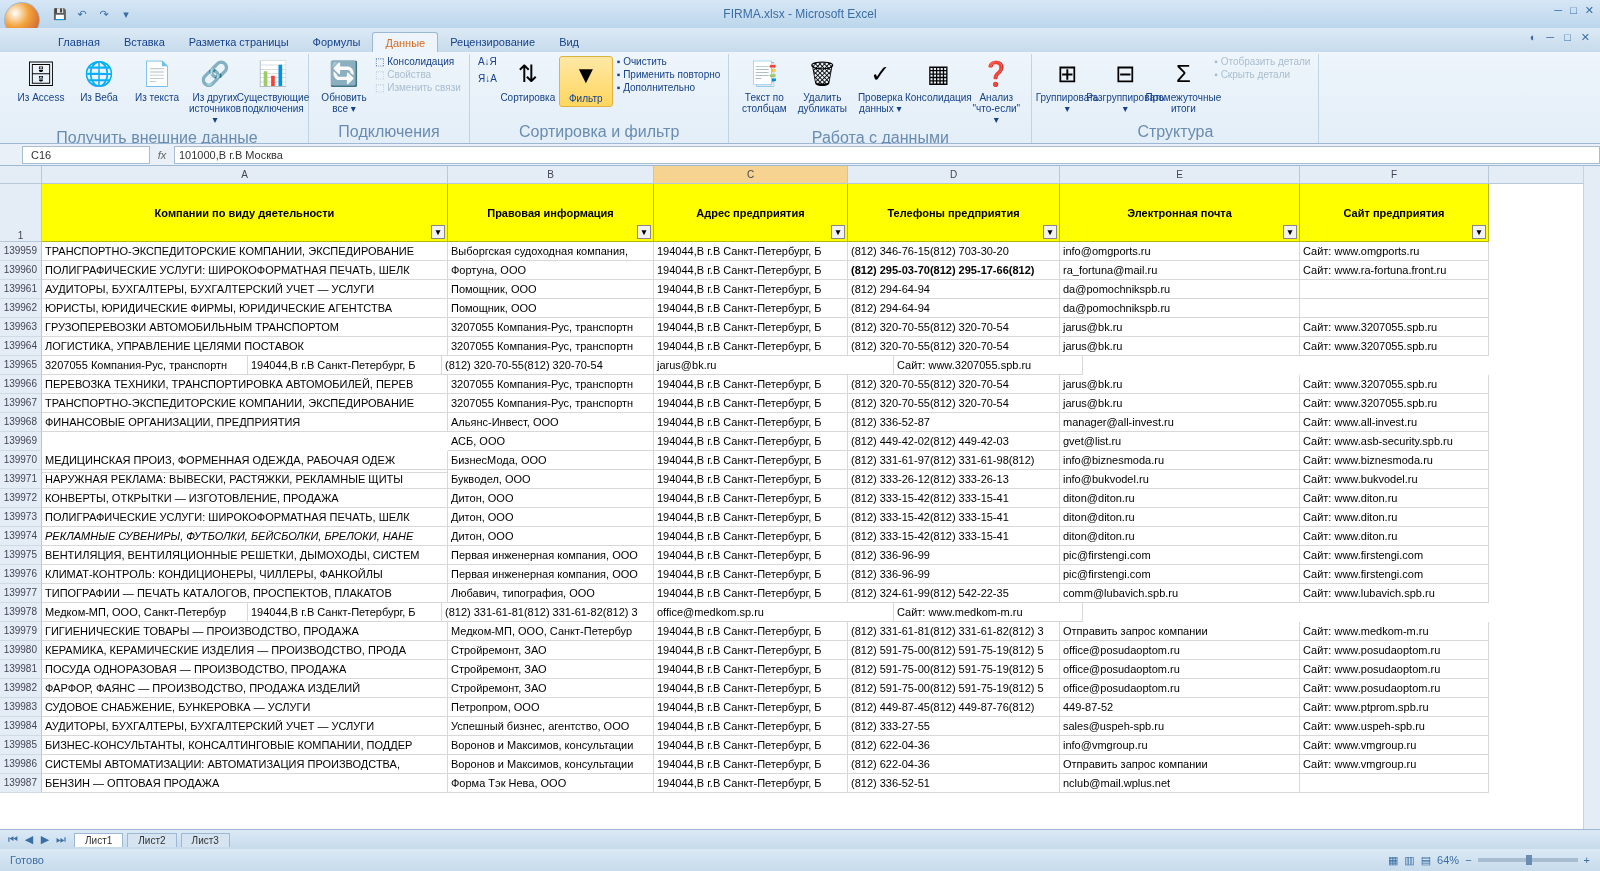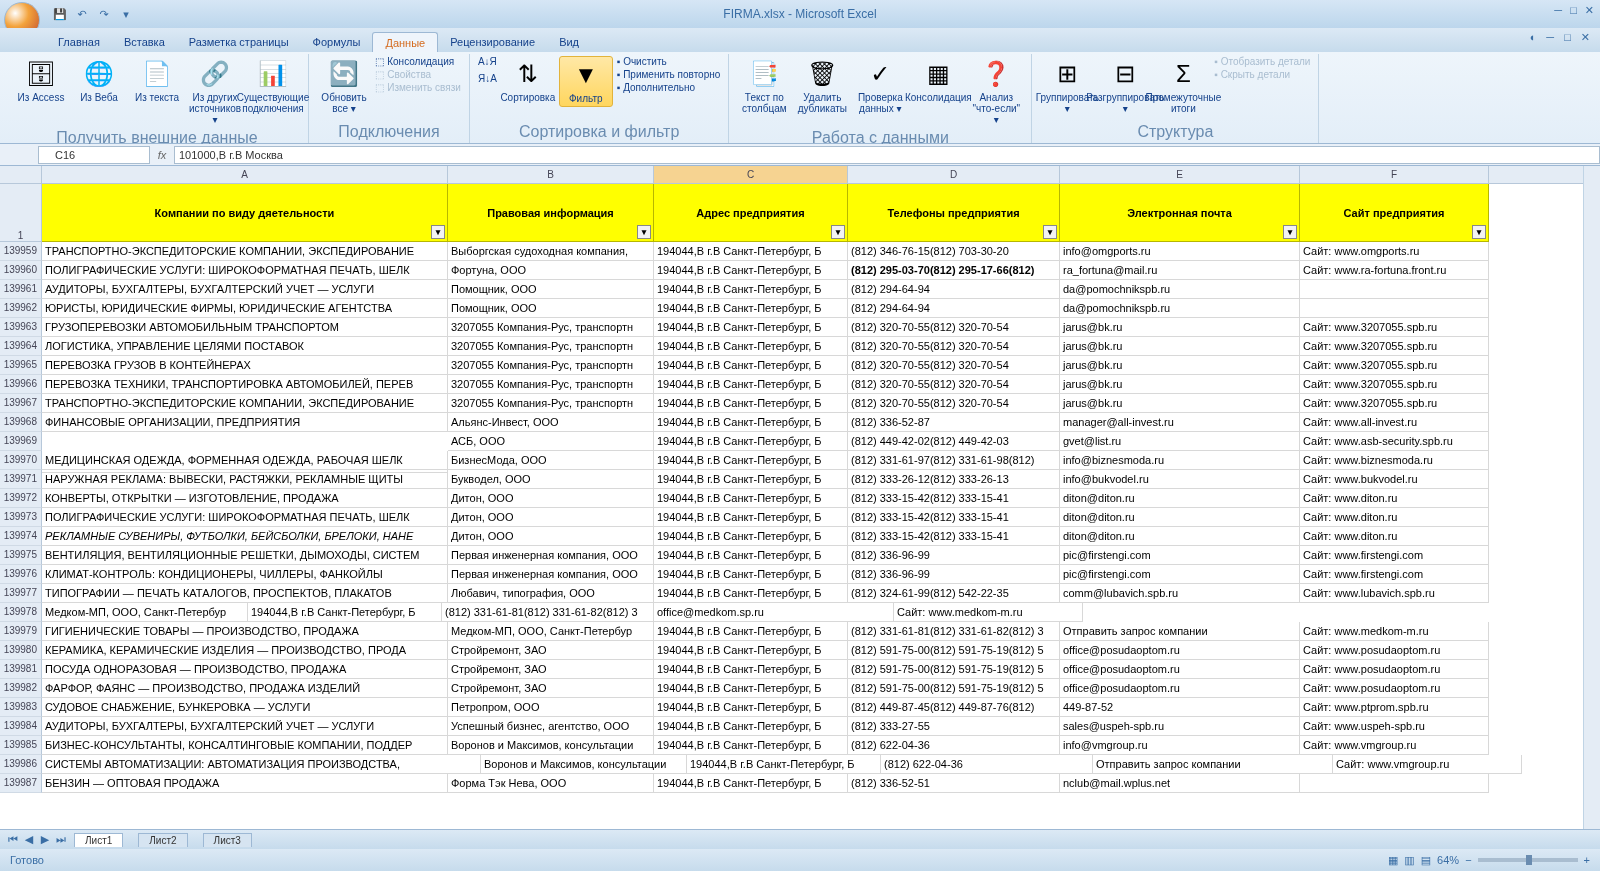--- a/index.html
+++ b/index.html
@@ -19,21 +19,21 @@
 .group-body { flex: 1; display: flex; align-items: flex-start; gap: 4px; }
 .group-label { text-align: center; color: #6a8cb0; font-size: 16px; padding: 2px 0; }
 .big-btn { display: flex; flex-direction: column; align-items: center; width: 54px; padding: 2px; cursor: pointer; border-radius: 3px; }
 .big-btn .ic { width: 32px; height: 32px; display: flex; align-items: center; justify-content: center; font-size: 24px; }
 .big-btn .lbl { text-align: center; color: #15428b; font-size: 10px; line-height: 11px; margin-top: 2px; }
 .big-btn.active { background: linear-gradient(#ffe8a6,#ffd65e); border: 1px solid #e2b33b; }
 .small-list { display: flex; flex-direction: column; gap: 2px; justify-content: center; }
 .small-itm { color: #15428b; font-size: 10px; display: flex; align-items: center; gap: 4px; cursor: pointer; }
 .small-itm.dis { color: #a9bdd0; }
 .fx-row { height: 22px; background: #e9f0f8; border-bottom: 1px solid #9db8d4; display: flex; align-items: center; }
-.namebox { width: 112px; margin-left: 38px; background: #fff; border: 1px solid #a9bdd0; height: 18px; padding: 0 16px; color: #333; }
+.namebox { width: 128px; margin-left: 22px; background: #fff; border: 1px solid #a9bdd0; height: 18px; padding: 0 8px; color: #333; }
 .fx-lbl { width: 24px; text-align: center; color: #666; font-style: italic; }
 .fx-input { flex: 1; background: #fff; border: 1px solid #a9bdd0; height: 18px; padding: 0 4px; color: #333; }
 .grid-area { flex: 1; background: #fff; overflow: hidden; display: flex; }
 .row-hdr-col { width: 42px; background: #e4ecf5; border-right: 1px solid #b7c8da; }
 .grid-main { flex: 1; overflow: hidden; }
 .col-headers { height: 18px; display: flex; background: #e4ecf5; border-bottom: 1px solid #b7c8da; }
 .col-h { border-right: 1px solid #b7c8da; text-align: center; color: #445; font-size: 10px; line-height: 17px; position: relative; }
 .col-h.sel { background: #f6d391; }
 .corner { height: 18px; border-bottom: 1px solid #b7c8da; background: #e4ecf5; }
 .yellow-header { height: 58px; display: flex; }
@@ -303,21 +303,20 @@
           <div class="row-h">139964</div>
           <div class="cell" style="width: 406px;">ЛОГИСТИКА, УПРАВЛЕНИЕ ЦЕЛЯМИ ПОСТАВОК</div>
           <div class="cell" style="width: 206px;">3207055 Компания-Рус, транспортн</div>
           <div class="cell" style="width: 194px;">194044,В г.В Санкт-Петербург, Б</div>
           <div class="cell" style="width: 212px;">(812) 320-70-55(812) 320-70-54</div>
           <div class="cell" style="width: 240px;">jarus@bk.ru</div>
           <div class="cell" style="width: 189px;">Сайт: www.3207055.spb.ru</div>
         </div>
         <div class="data-row">
           <div class="row-h">139965</div>
-          <div class="cell" style="width: 406px;">ПЕРЕВОЗКА ГРУЗОВ В КОНТЕЙНЕРАХ</div>
           <div class="cell" style="width: 206px;">3207055 Компания-Рус, транспортн</div>
           <div class="cell" style="width: 194px;">194044,В г.В Санкт-Петербург, Б</div>
           <div class="cell" style="width: 212px;">(812) 320-70-55(812) 320-70-54</div>
           <div class="cell" style="width: 240px;">jarus@bk.ru</div>
           <div class="cell" style="width: 189px;">Сайт: www.3207055.spb.ru</div>
         </div>
         <div class="data-row">
           <div class="row-h">139966</div>
           <div class="cell" style="width: 406px;">ПЕРЕВОЗКА ТЕХНИКИ, ТРАНСПОРТИРОВКА АВТОМОБИЛЕЙ, ПЕРЕВ</div>
           <div class="cell" style="width: 206px;">3207055 Компания-Рус, транспортн</div>
@@ -348,21 +347,21 @@
           <div class="row-h">139969</div>
           <div class="cell" style="width: 406px; margin-top: 40px;">ОХРАННЫЕ ПРЕДПРИЯТИЯ, УСЛУГИ ОХРАНЫ ГРУЗОВ, ОБЪЕКТОВ</div>
           <div class="cell" style="width: 206px;">АСБ, ООО</div>
           <div class="cell" style="width: 194px;">194044,В г.В Санкт-Петербург, Б</div>
           <div class="cell" style="width: 212px;">(812) 449-42-02(812) 449-42-03</div>
           <div class="cell" style="width: 240px;">gvet@list.ru</div>
           <div class="cell" style="width: 189px;">Сайт: www.asb-security.spb.ru</div>
         </div>
         <div class="data-row">
           <div class="row-h">139970</div>
-          <div class="cell" style="width: 406px;">МЕДИЦИНСКАЯ ОДЕЖДА, ФОРМЕННАЯ ОДЕЖДА, РАБОЧАЯ ШЕЛК</div>
+          <div class="cell" style="width: 406px;">МЕДИЦИНСКАЯ ПРОИЗ, ФОРМЕННАЯ ОДЕЖДА, РАБОЧАЯ ОДЕЖ</div>
           <div class="cell" style="width: 206px;">БизнесМода, ООО</div>
           <div class="cell" style="width: 194px;">194044,В г.В Санкт-Петербург, Б</div>
           <div class="cell" style="width: 212px;">(812) 331-61-97(812) 331-61-98(812)</div>
           <div class="cell" style="width: 240px;">info@biznesmoda.ru</div>
           <div class="cell" style="width: 189px;">Сайт: www.biznesmoda.ru</div>
         </div>
         <div class="data-row">
           <div class="row-h">139971</div>
           <div class="cell" style="width: 406px;">НАРУЖНАЯ РЕКЛАМА: ВЫВЕСКИ, РАСТЯЖКИ, РЕКЛАМНЫЕ ЩИТЫ</div>
           <div class="cell" style="width: 206px;">Буквoдел, ООО</div>
@@ -491,21 +490,21 @@
           <div class="row-h">139985</div>
           <div class="cell" style="width: 406px;">БИЗНЕС-КОНСУЛЬТАНТЫ, КОНСАЛТИНГОВЫЕ КОМПАНИИ, ПОДДЕР</div>
           <div class="cell" style="width: 206px;">Воронов и Максимов, консультации</div>
           <div class="cell" style="width: 194px;">194044,В г.В Санкт-Петербург, Б</div>
           <div class="cell" style="width: 212px;">(812) 622-04-36</div>
           <div class="cell" style="width: 240px;">info@vmgroup.ru</div>
           <div class="cell" style="width: 189px;">Сайт: www.vmgroup.ru</div>
         </div>
         <div class="data-row">
           <div class="row-h">139986</div>
-          <div class="cell" style="width: 439px;">СИСТЕМЫ АВТОМАТИЗАЦИИ: АВТОМАТИЗАЦИЯ ПРОИЗВОДСТВА,</div>
+          <div class="cell" style="width: 406px;">СИСТЕМЫ АВТОМАТИЗАЦИИ: АВТОМАТИЗАЦИЯ ПРОИЗВОДСТВА,</div>
           <div class="cell" style="width: 206px;">Воронов и Максимов, консультации</div>
           <div class="cell" style="width: 194px;">194044,В г.В Санкт-Петербург, Б</div>
           <div class="cell" style="width: 212px;">(812) 622-04-36</div>
           <div class="cell" style="width: 240px;">Отправить запрос компании</div>
           <div class="cell" style="width: 189px;">Сайт: www.vmgroup.ru</div>
         </div>
         <div class="data-row">
           <div class="row-h">139987</div>
           <div class="cell" style="width: 406px;">БЕНЗИН — ОПТОВАЯ ПРОДАЖА</div>
           <div class="cell" style="width: 206px;">Форма Тэк Нева, ООО</div>
@@ -519,21 +518,21 @@
   <div class="scrollbar-v"></div>
 </div>
 
 <div class="sheet-tabs">
   <div class="sh-nav">
     <span>⏮</span>
     <span>◀</span>
     <span>▶</span>
     <span>⏭</span>
   </div>
-  <div id="sheets" style="display:flex;gap:15px;">
+  <div id="sheets" style="display:flex;gap:4px;">
       <div class="sh-tab">Лист1</div>
       <div class="sh-tab inactive">Лист2</div>
       <div class="sh-tab inactive">Лист3</div>
     </div>
 </div>
 
 <div class="statusbar">
   <div>Готово</div>
   <div class="zoom-ctrl">
     <span>▦</span>

